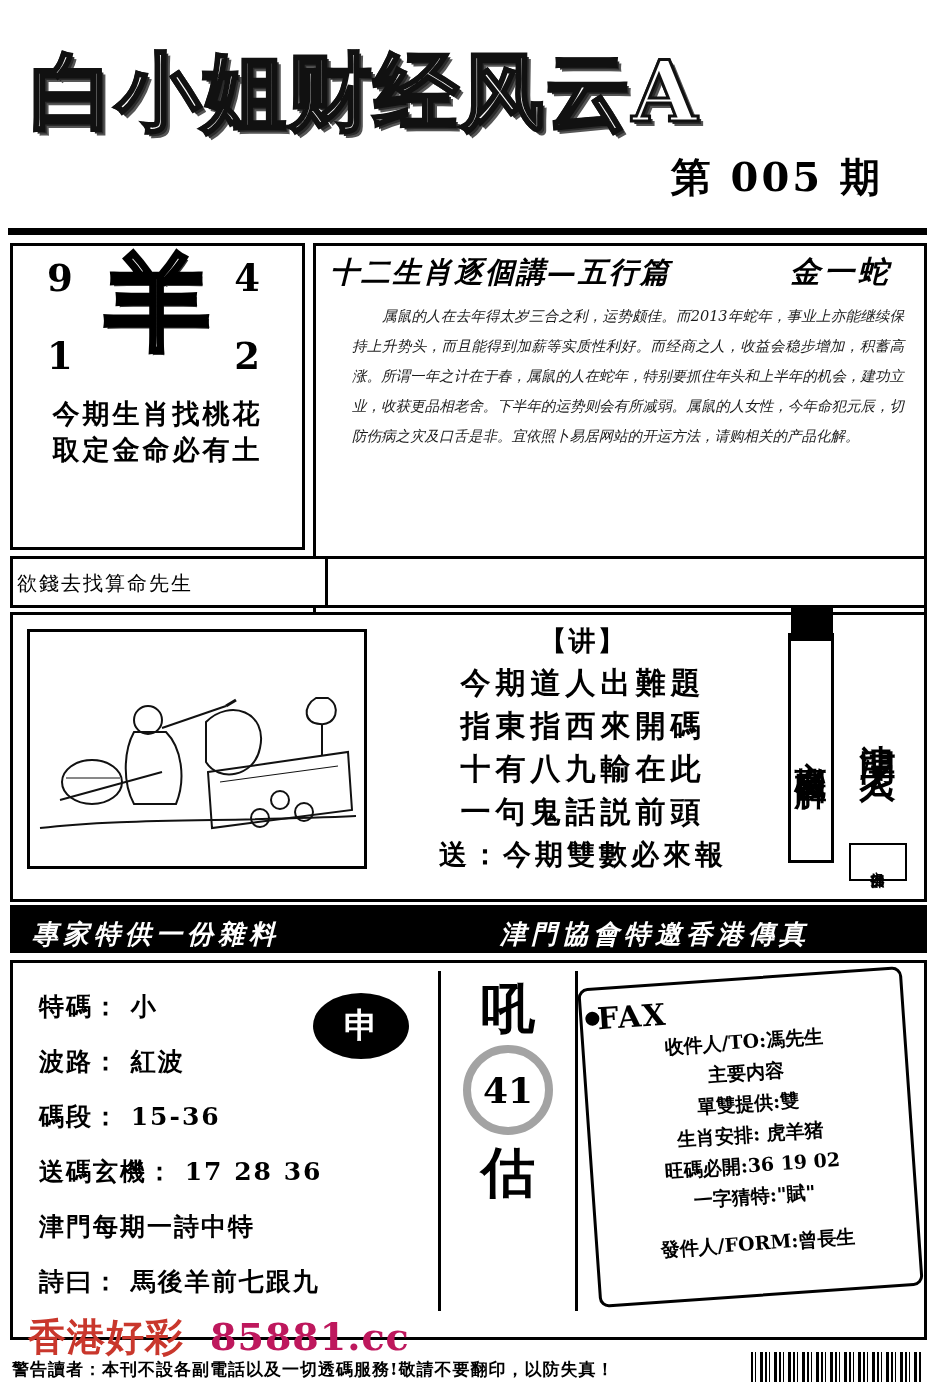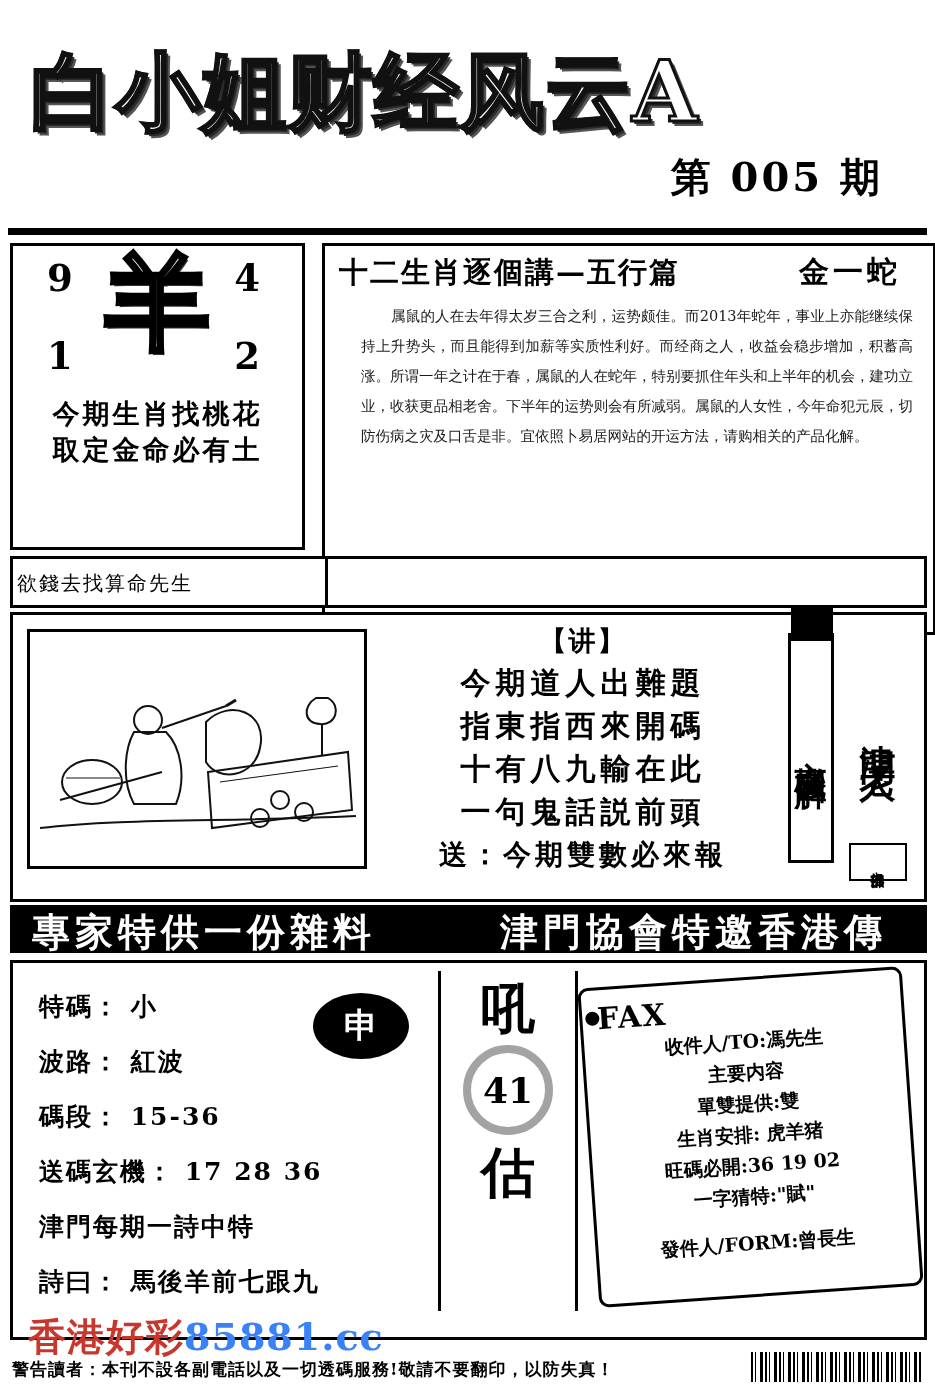--- a/index.html
+++ b/index.html
@@ -48,21 +48,21 @@
     font-size:104px;font-weight:bold;line-height:104px;color:#fff;
     -webkit-text-stroke:4px #000;
     text-shadow:2px 3px 0 #333;
   }
   .p-left .ln{
     text-align:center;font-family:"DejaVu Serif","Liberation Serif",serif;
     font-size:27px;font-weight:bold;letter-spacing:3px;line-height:36px;
   }
 
   
-  .p-art{left:322px;top:243px;width:614px;height:392px;}
+  .p-art{left:313px;top:243px;width:614px;height:392px;font-style:italic;}
   .p-art .hd{
     display:flex;align-items:center;justify-content:space-between;
     padding:6px 14px 0 14px;
   }
   .p-art .hd .t1{
     font-family:"DejaVu Serif","Liberation Serif",serif;
     font-size:29px;font-weight:bold;letter-spacing:2px;
   }
   .p-art .hd .t2{
     font-family:"DejaVu Serif","Liberation Serif",serif;
@@ -112,23 +112,23 @@
   .tiny{
     position:absolute;left:836px;top:228px;width:58px;height:38px;border:2px solid #000;box-sizing:border-box;
     writing-mode:vertical-rl;text-orientation:upright;
     font-family:"DejaVu Serif","Liberation Serif",serif;font-size:14px;font-weight:bold;
     display:flex;align-items:center;justify-content:center;letter-spacing:1px;
   }
 
   
   .banner{position:absolute;left:10px;top:905px;width:917px;height:48px;background:#000;color:#fff;}
   .banner span{
-    position:absolute;top:2px;
-    font-family:"DejaVu Serif","Liberation Serif",serif;
-    font-size:38px;font-weight:bold;letter-spacing:5px;
+    position:absolute;top:12px;
+    font-family:"DejaVu Serif","Liberation Serif",serif;
+    font-size:26px;font-weight:bold;letter-spacing:5px;font-style:italic;
   }
   .banner .bl{left:22px;}
   .banner .br{left:490px;}
 
   
   .bot{left:10px;top:960px;width:917px;height:380px;}
   .bl-list{position:absolute;left:26px;top:16px;width:400px;}
   .bl-list .row{
     font-family:"DejaVu Serif","Liberation Serif",serif;
     font-size:25px;font-weight:bold;letter-spacing:2px;line-height:55px;white-space:nowrap;
@@ -154,21 +154,21 @@
   .fax .faxlbl{font-family:"DejaVu Serif","Liberation Serif",serif;font-size:30px;font-weight:bold;letter-spacing:1px;}
   .fax .line{font-family:"DejaVu Serif","Liberation Serif",serif;font-size:19px;font-weight:bold;line-height:31px;text-align:center;}
   .fax .dot{position:absolute;left:6px;top:24px;width:14px;height:14px;background:#000;border-radius:50%;}
 
   
   .wm{
     position:absolute;left:28px;top:1312px;
     font-family:"DejaVu Serif","Liberation Serif",serif;
     font-size:38px;font-weight:bold;color:#c9372c;letter-spacing:1px;white-space:nowrap;
   }
-  .wm .site{color:#3b82f6;}
+  .wm .site{color:#be185d;margin-left:26px;}
   .foot{
     position:absolute;left:12px;top:1358px;width:700px;
     font-family:"DejaVu Serif","Liberation Serif",serif;
     font-size:17px;font-weight:bold;letter-spacing:1px;white-space:nowrap;
   }
   .barcode{position:absolute;right:14px;top:1352px;width:170px;height:30px;
     background:repeating-linear-gradient(90deg,#000 0 2px,#fff 2px 4px,#000 4px 5px,#fff 5px 9px,#000 9px 12px,#fff 12px 14px);}
 </style>
 </head>
 <body>

